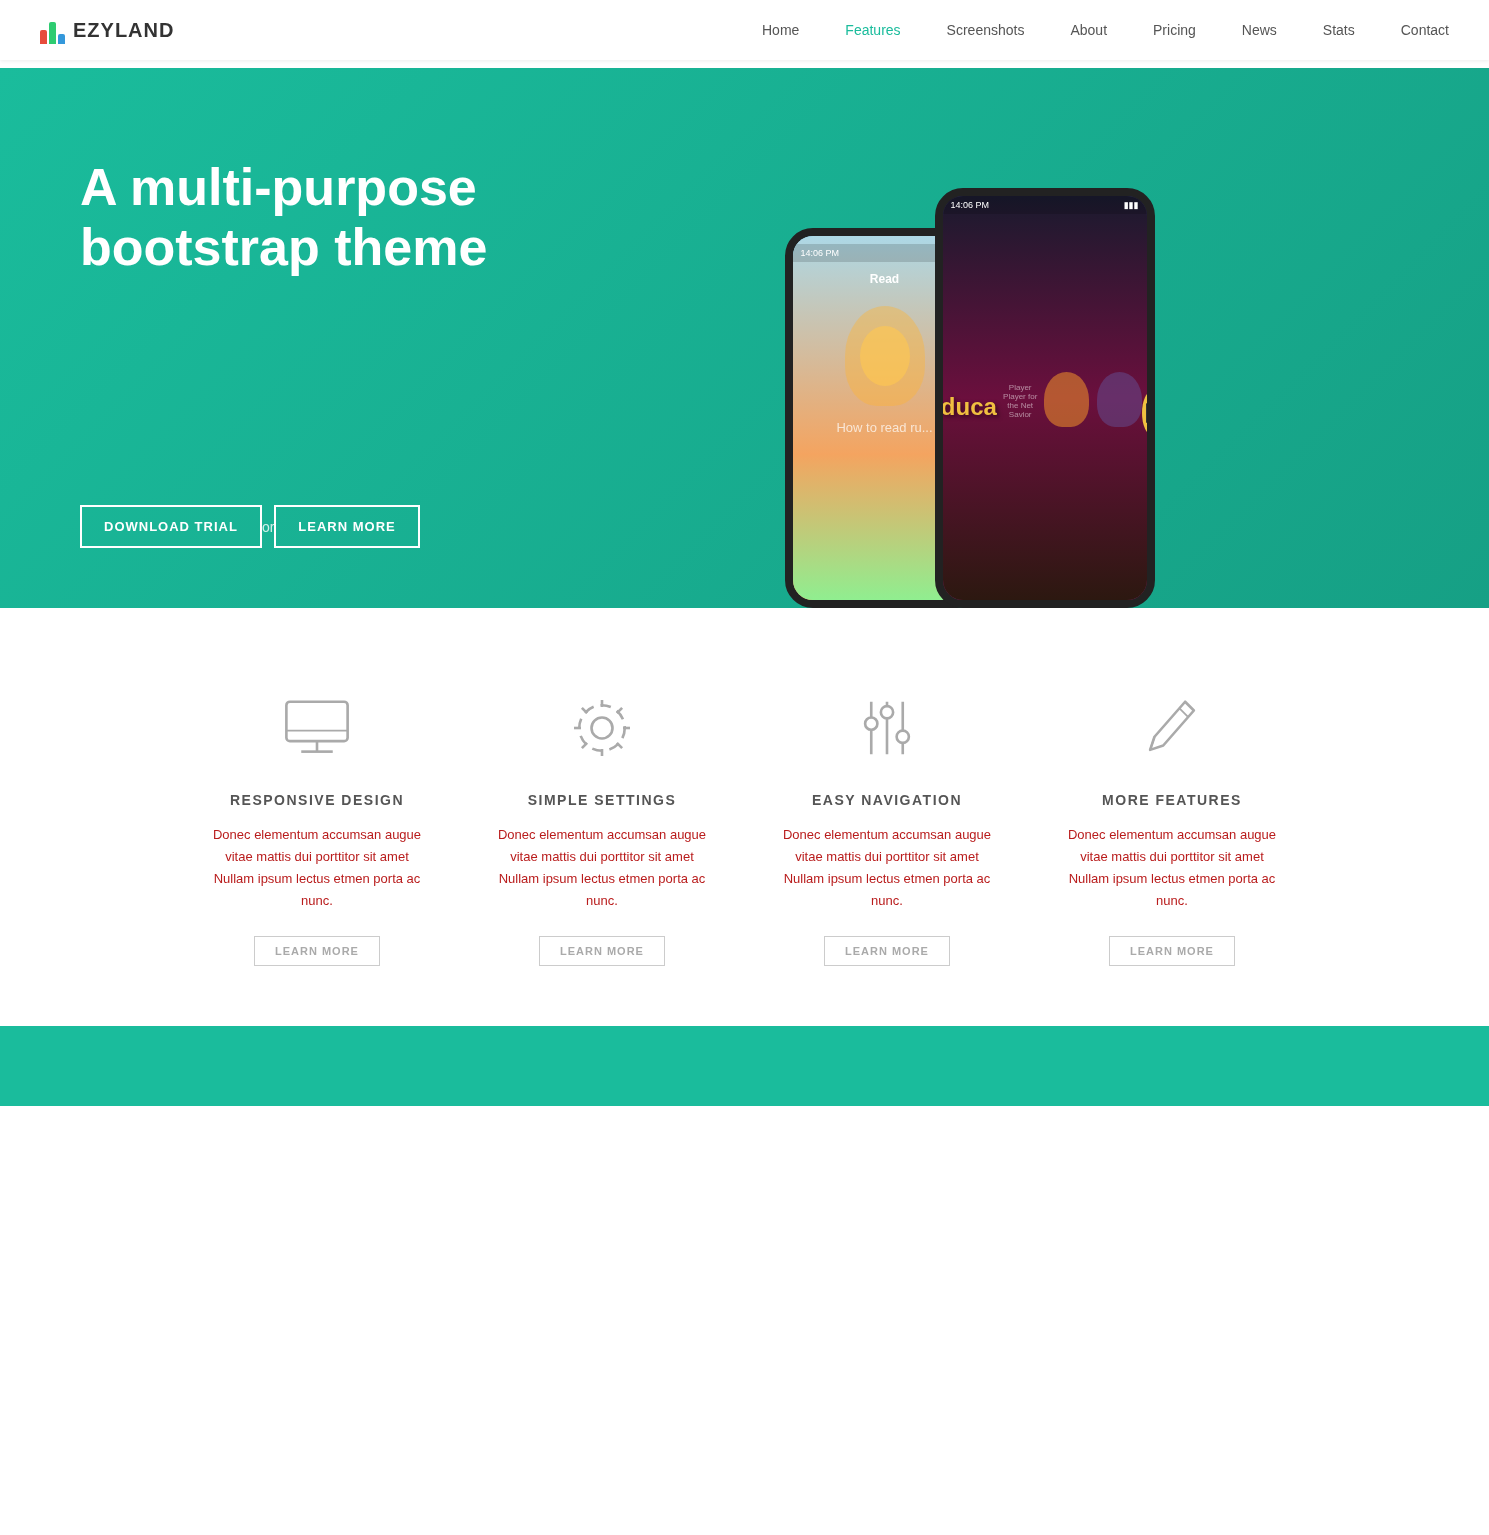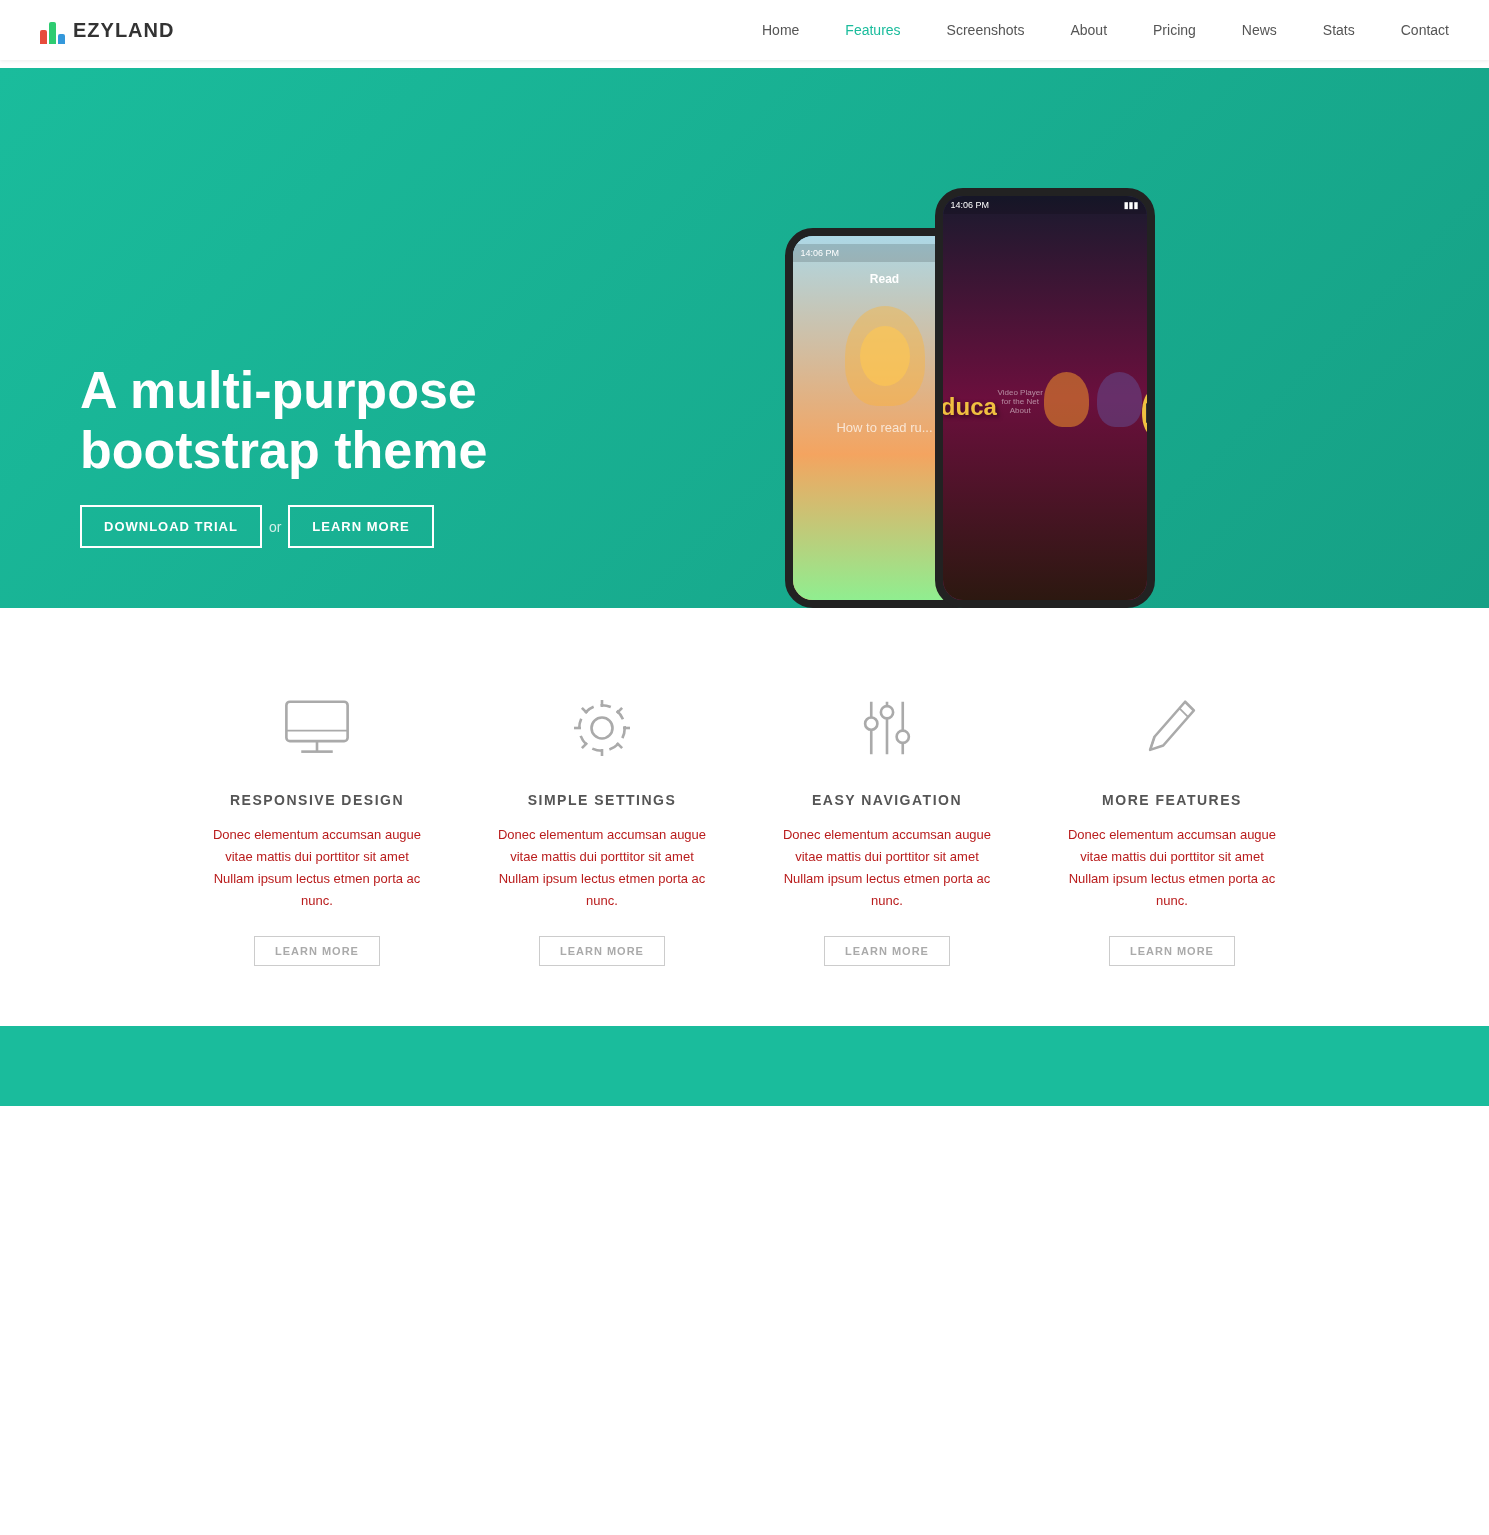--- a/index.html
+++ b/index.html
@@ -26,31 +26,31 @@
     
     .hero {
       margin-top: 68px;
       background: linear-gradient(135deg, #1abc9c 0%, #16a085 100%);
       min-height: 540px;
       display: flex; align-items: stretch;
       position: relative; overflow: hidden;
     }
     .hero-content {
       flex: 0 0 50%; padding: 90px 60px 60px 80px;
-      display: flex; flex-direction: column; justify-content: flex-end;
+      display: flex; flex-direction: column; justify-content: space-between;
     }
     .hero-title {
       font-size: 52px; font-weight: 800; color: #fff; line-height: 1.15;
       margin-bottom: 24px;
     }
     .hero-desc {
       font-size: 15px; color: rgba(255,255,255,0.88); line-height: 1.7;
       max-width: 420px; margin-bottom: 40px;
     }
-    .hero-buttons { display: flex; align-items: center; gap: 7px; }
+    .hero-buttons { display: flex; align-items: center; gap: 0; }
     .btn-outline-white {
       border: 2px solid #fff; color: #fff; background: transparent;
       padding: 12px 22px; font-size: 13px; font-weight: 700;
       letter-spacing: 1px; cursor: pointer; text-transform: uppercase;
     }
     .hero-or { color: rgba(255,255,255,0.8); font-size: 14px; }
     .hero-phones {
       flex: 0 0 50%; position: relative; display: flex; align-items: flex-end;
       justify-content: center;
     }
@@ -190,21 +190,21 @@
     </div>
 
     <div class="phone-mockup phone-right">
       <div class="phone-screen-right">
         <div class="phone-status-bar">
           <span>14:06 PM</span>
           <span>▮▮▮</span>
         </div>
         <div style="flex:1;display:flex;flex-direction:row;align-items:center;justify-content:center;padding:10px;">
           <div class="educa-logo">educa</div>
-          <div style="color:rgba(255,255,255,0.5);font-size:8px;text-align:center;margin:4px 0 16px;">Video Player for the Net About</div>
+          <div style="color:rgba(255,255,255,0.5);font-size:8px;text-align:center;margin:4px 0 16px;">Player Player for the Net Savior</div>
 
           <div style="display:flex;gap:8px;margin-bottom:16px;">
             <div style="width:45px;height:55px;background:rgba(255,160,40,0.5);border-radius:50% 50% 40% 40%;"></div>
             <div style="width:45px;height:55px;background:rgba(100,80,150,0.5);border-radius:50% 50% 40% 40%;"></div>
           </div>
           <div class="play-btn">
             <div class="play-triangle"></div>
           </div>
         </div>
       </div>

